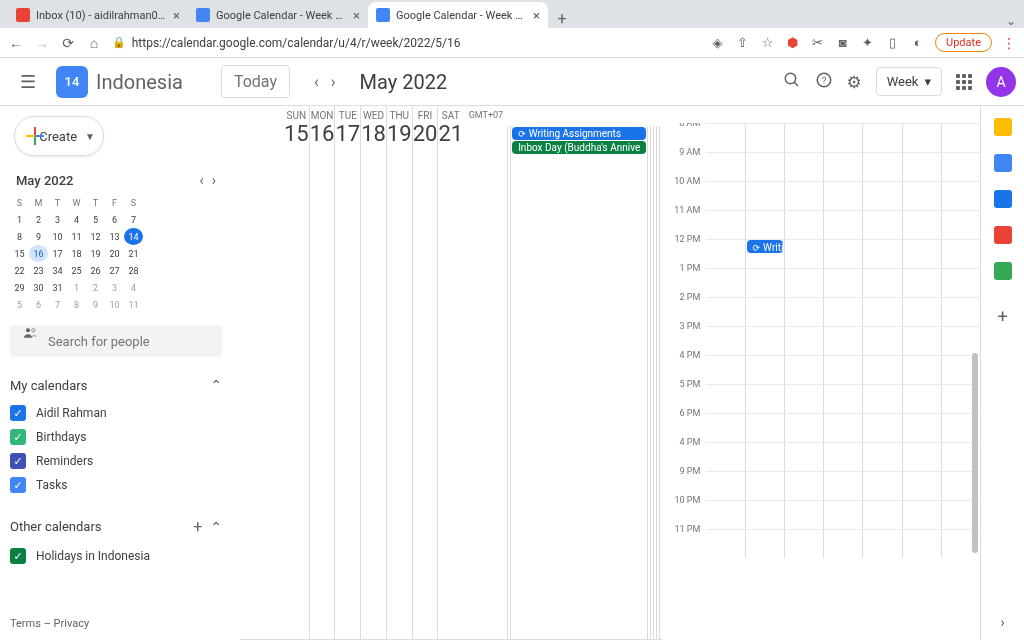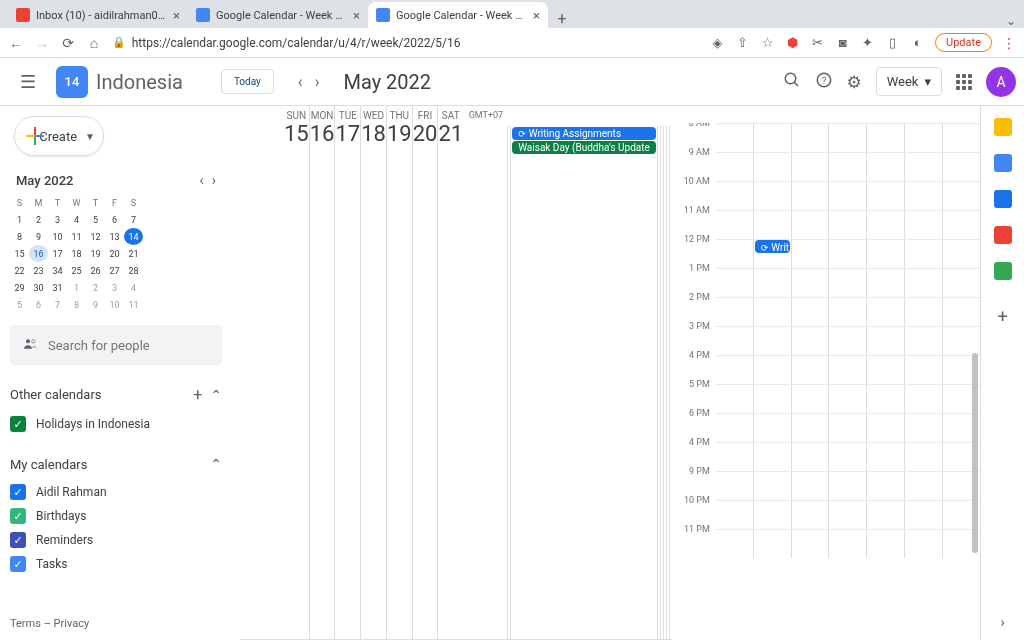--- a/index.html
+++ b/index.html
@@ -23,21 +23,21 @@
 .ext-icons { display: flex; gap: 10px; align-items: center; }
 .ext-icon { width: 15px; height: 15px; color: #5f6368; font-size: 13px; display: flex; align-items: center; justify-content: center; }
 .update-btn { border: 1px solid #ea8600; color: #d93025; border-radius: 12px; padding: 2px 10px; font-size: 11px; cursor: pointer; }
 .menu-dots { color: #d93025; font-size: 14px; }
 
 
 .app-header { height: 48px; display: flex; align-items: center; padding: 0 8px; border-bottom: 1px solid #dadce0; gap: 8px; }
 .hamburger { width: 40px; text-align: center; color: #5f6368; font-size: 18px; cursor: pointer; }
 .logo { width: 32px; height: 32px; background: #4285f4; border-radius: 6px; display: flex; align-items: center; justify-content: center; color: #fff; font-size: 13px; font-weight: 500; }
 .app-name { font-size: 20px; color: #5f6368; margin-right: 30px; }
-.today-btn { border: 1px solid #dadce0; border-radius: 4px; padding: 6px 12px; font-size: 10px; color: #0c4a6e; cursor: pointer; }
+.today-btn { border: 1px solid #dadce0; border-radius: 4px; padding: 6px 12px; font-size: 16px; color: #737373; cursor: pointer; }
 .nav-arrows { display: flex; gap: 4px; margin: 0 12px; }
 .nav-arrow { color: #5f6368; font-size: 16px; cursor: pointer; padding: 4px; }
 .month-title { font-size: 20px; color: #3c4043; }
 .header-right { margin-left: auto; display: flex; align-items: center; gap: 14px; }
 .hdr-icon { color: #5f6368; font-size: 17px; cursor: pointer; }
 .view-select { border: 1px solid #dadce0; border-radius: 4px; padding: 6px 10px; font-size: 13px; color: #3c4043; cursor: pointer; display: flex; align-items: center; gap: 6px; }
 .apps-grid { display: grid; grid-template-columns: repeat(3,4px); grid-template-rows: repeat(3,4px); gap: 2px; }
 .apps-grid span { background: #5f6368; border-radius: 1px; }
 .avatar { width: 30px; height: 30px; border-radius: 50%; background: #9334e6; color: #fff; display: flex; align-items: center; justify-content: center; font-size: 14px; }
 
@@ -55,21 +55,21 @@
 .mini-nav { display: flex; gap: 8px; }
 .mini-arrow { color: #5f6368; font-size: 14px; cursor: pointer; }
 .mini-cal { margin-top: 6px; }
 .mini-row { display: flex; }
 .mini-cell { width: 19px; height: 17px; display: flex; align-items: center; justify-content: center; font-size: 9px; color: #3c4043; cursor: pointer; border-radius: 50%; }
 .mini-cell.dow { color: #70757a; font-size: 9px; }
 .mini-cell.today { background: #1a73e8; color: #fff; }
 .mini-cell.selected { background: #d2e3fc; color: #185abc; }
 .mini-cell.muted { color: #9aa0a6; }
 
-.search-people { margin-top: 12px; background: #f1f3f4; border-radius: 4px; height: 40px; display: flex; align-items: center; gap: 10px; padding: 0 12px; color: #5f6368; font-size: 13px; }
+.search-people { margin-top: 12px; background: #f1f3f4; border-radius: 4px; height: 32px; display: flex; gap: 10px; padding: 0 12px; color: #5f6368; font-size: 13px; }
 .search-people input { border: none; background: transparent; outline: none; font-size: 13px; width: 100%; }
 
 .cal-section { margin-top: 18px; }
 .cal-section-hdr { display: flex; align-items: center; justify-content: space-between; font-size: 13px; color: #3c4043; cursor: pointer; padding: 2px 0; }
 .cal-section-hdr .chev { color: #5f6368; font-size: 14px; }
 .cal-list { margin-top: 6px; }
 .cal-item { display: flex; align-items: center; gap: 10px; font-size: 12px; color: #3c4043; padding: 4px 0; }
 .chk { width: 16px; height: 16px; border-radius: 3px; display: flex; align-items: center; justify-content: center; color: #fff; font-size: 11px; }
 .chk::after { content: '✓'; }
 .add-icon { color: #5f6368; font-size: 16px; margin-right: 8px; }
@@ -284,51 +284,51 @@
             <circle cx="9" cy="8" r="3"></circle>
             <path d="M3 19c0-3 3-5 6-5s6 2 6 5"></path>
             <circle cx="17" cy="8" r="2.5" fill="none" stroke="#5f6368"></circle>
             <path d="M15 18c1-3 6-3 6 0" fill="none" stroke="#5f6368"></path>
           </svg>
       </span>
       <input placeholder="Search for people" style="">
     </div>
     <div class="cal-section">
       <div class="cal-section-hdr">
+        <span>My calendars</span>
+        <span class="chev">⌃</span>
+      </div>
+      <div class="cal-list" id="my-cals">
+          <div class="cal-item">
+            <span class="chk" style="background:#1a73e8"></span>
+            <span>Aidil Rahman</span>
+          </div>
+          <div class="cal-item">
+            <span class="chk" style="background:#33b679"></span>
+            <span>Birthdays</span>
+          </div>
+          <div class="cal-item">
+            <span class="chk" style="background:#3f51b5"></span>
+            <span>Reminders</span>
+          </div>
+          <div class="cal-item">
+            <span class="chk" style="background:#4285f4"></span>
+            <span>Tasks</span>
+          </div>
+        </div>
+    </div>
+    <div class="cal-section">
+      <div class="cal-section-hdr">
         <span>Other calendars</span>
         <span><span class="add-icon">+</span><span class="chev">⌃</span></span>
       </div>
       <div class="cal-list" id="other-cals">
           <div class="cal-item">
             <span class="chk" style="background:#0b8043"></span>
             <span>Holidays in Indonesia</span>
-          </div>
-        </div>
-    </div>
-    <div class="cal-section">
-      <div class="cal-section-hdr">
-        <span>My calendars</span>
-        <span class="chev">⌃</span>
-      </div>
-      <div class="cal-list" id="my-cals">
-          <div class="cal-item">
-            <span class="chk" style="background:#1a73e8"></span>
-            <span>Aidil Rahman</span>
-          </div>
-          <div class="cal-item">
-            <span class="chk" style="background:#33b679"></span>
-            <span>Birthdays</span>
-          </div>
-          <div class="cal-item">
-            <span class="chk" style="background:#3f51b5"></span>
-            <span>Reminders</span>
-          </div>
-          <div class="cal-item">
-            <span class="chk" style="background:#4285f4"></span>
-            <span>Tasks</span>
           </div>
         </div>
     </div>
     <div class="footer-links">
       <span>Terms</span> – <span>Privacy</span>
     </div>
   </div>
 
   <div class="cal-area">
     <div class="grid-wrap">
@@ -360,21 +360,21 @@
           <div class="day-hdr">
             <div class="dow-label">SAT</div>
             <div class="date-num">21</div>
           </div>
         </div>
       <div class="allday-row" id="allday-row">
         <span class="tz-label">GMT+07</span>
       <div class="allday-cell"></div>
           <div class="allday-cell">
             <div class="event-chip" style="background: rgb(26, 115, 232);"><span class="reload-icon">⟳</span>Writing Assignments</div>
-            <div class="event-chip" style="background: rgb(11, 128, 67);">Waisak Day (Buddha's Update</div>
+            <div class="event-chip" style="background: rgb(11, 128, 67);">Inbox Day (Buddha's Annive</div>
           </div>
           <div class="allday-cell"></div>
           <div class="allday-cell"></div>
           <div class="allday-cell"></div>
           <div class="allday-cell"></div>
           <div class="allday-cell"></div>
         </div>
       <div class="time-grid" id="time-grid">
         <div class="scrollbar-fake"></div>
       <div class="time-row">

